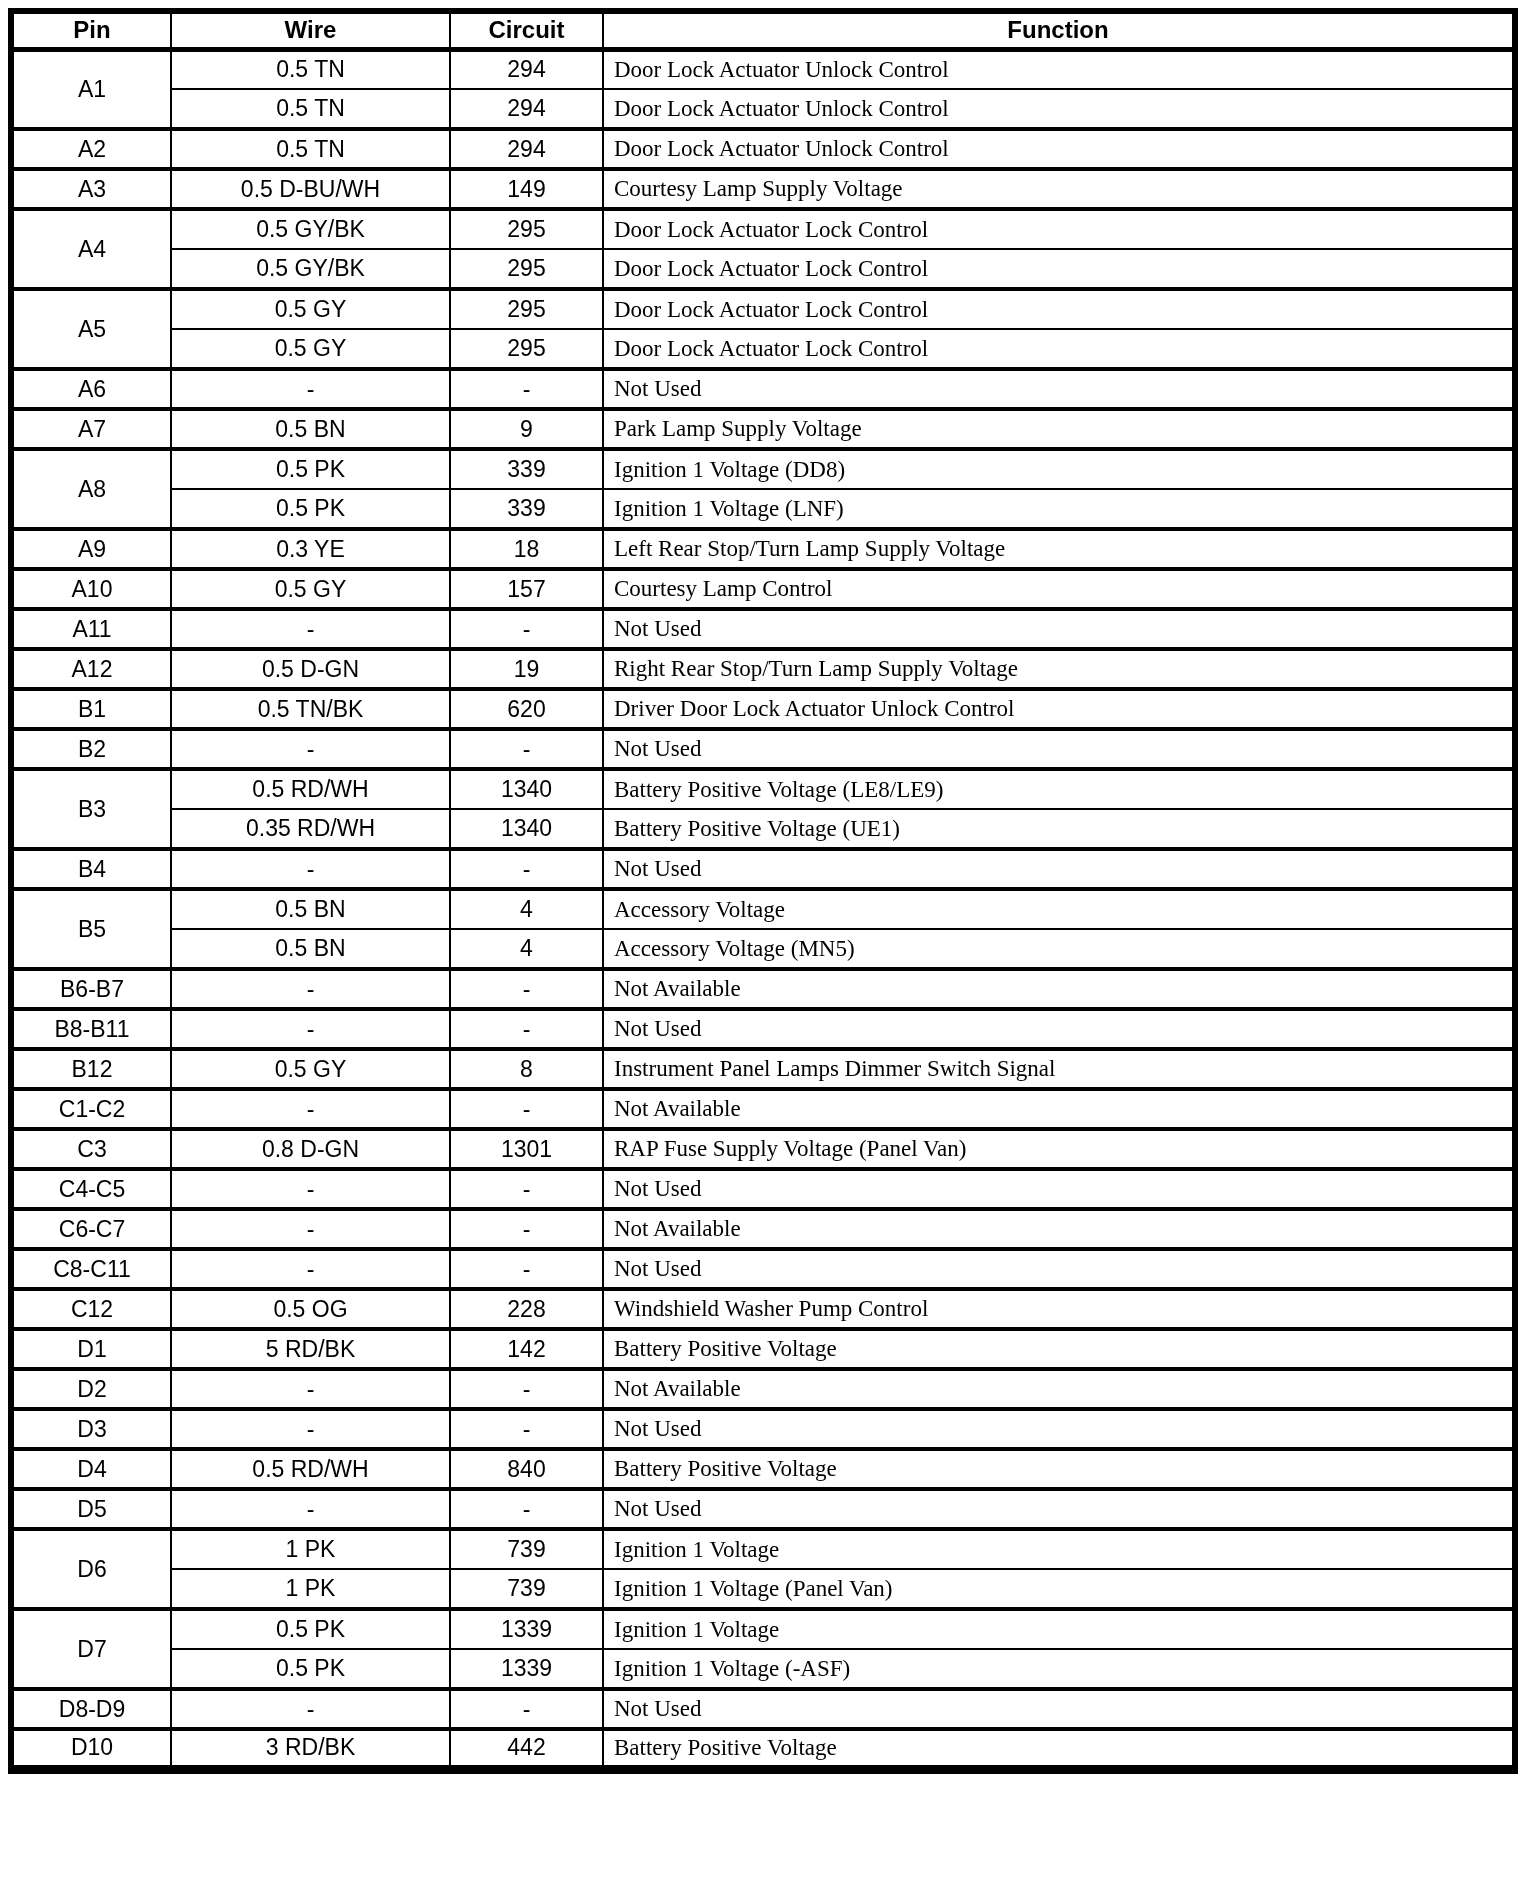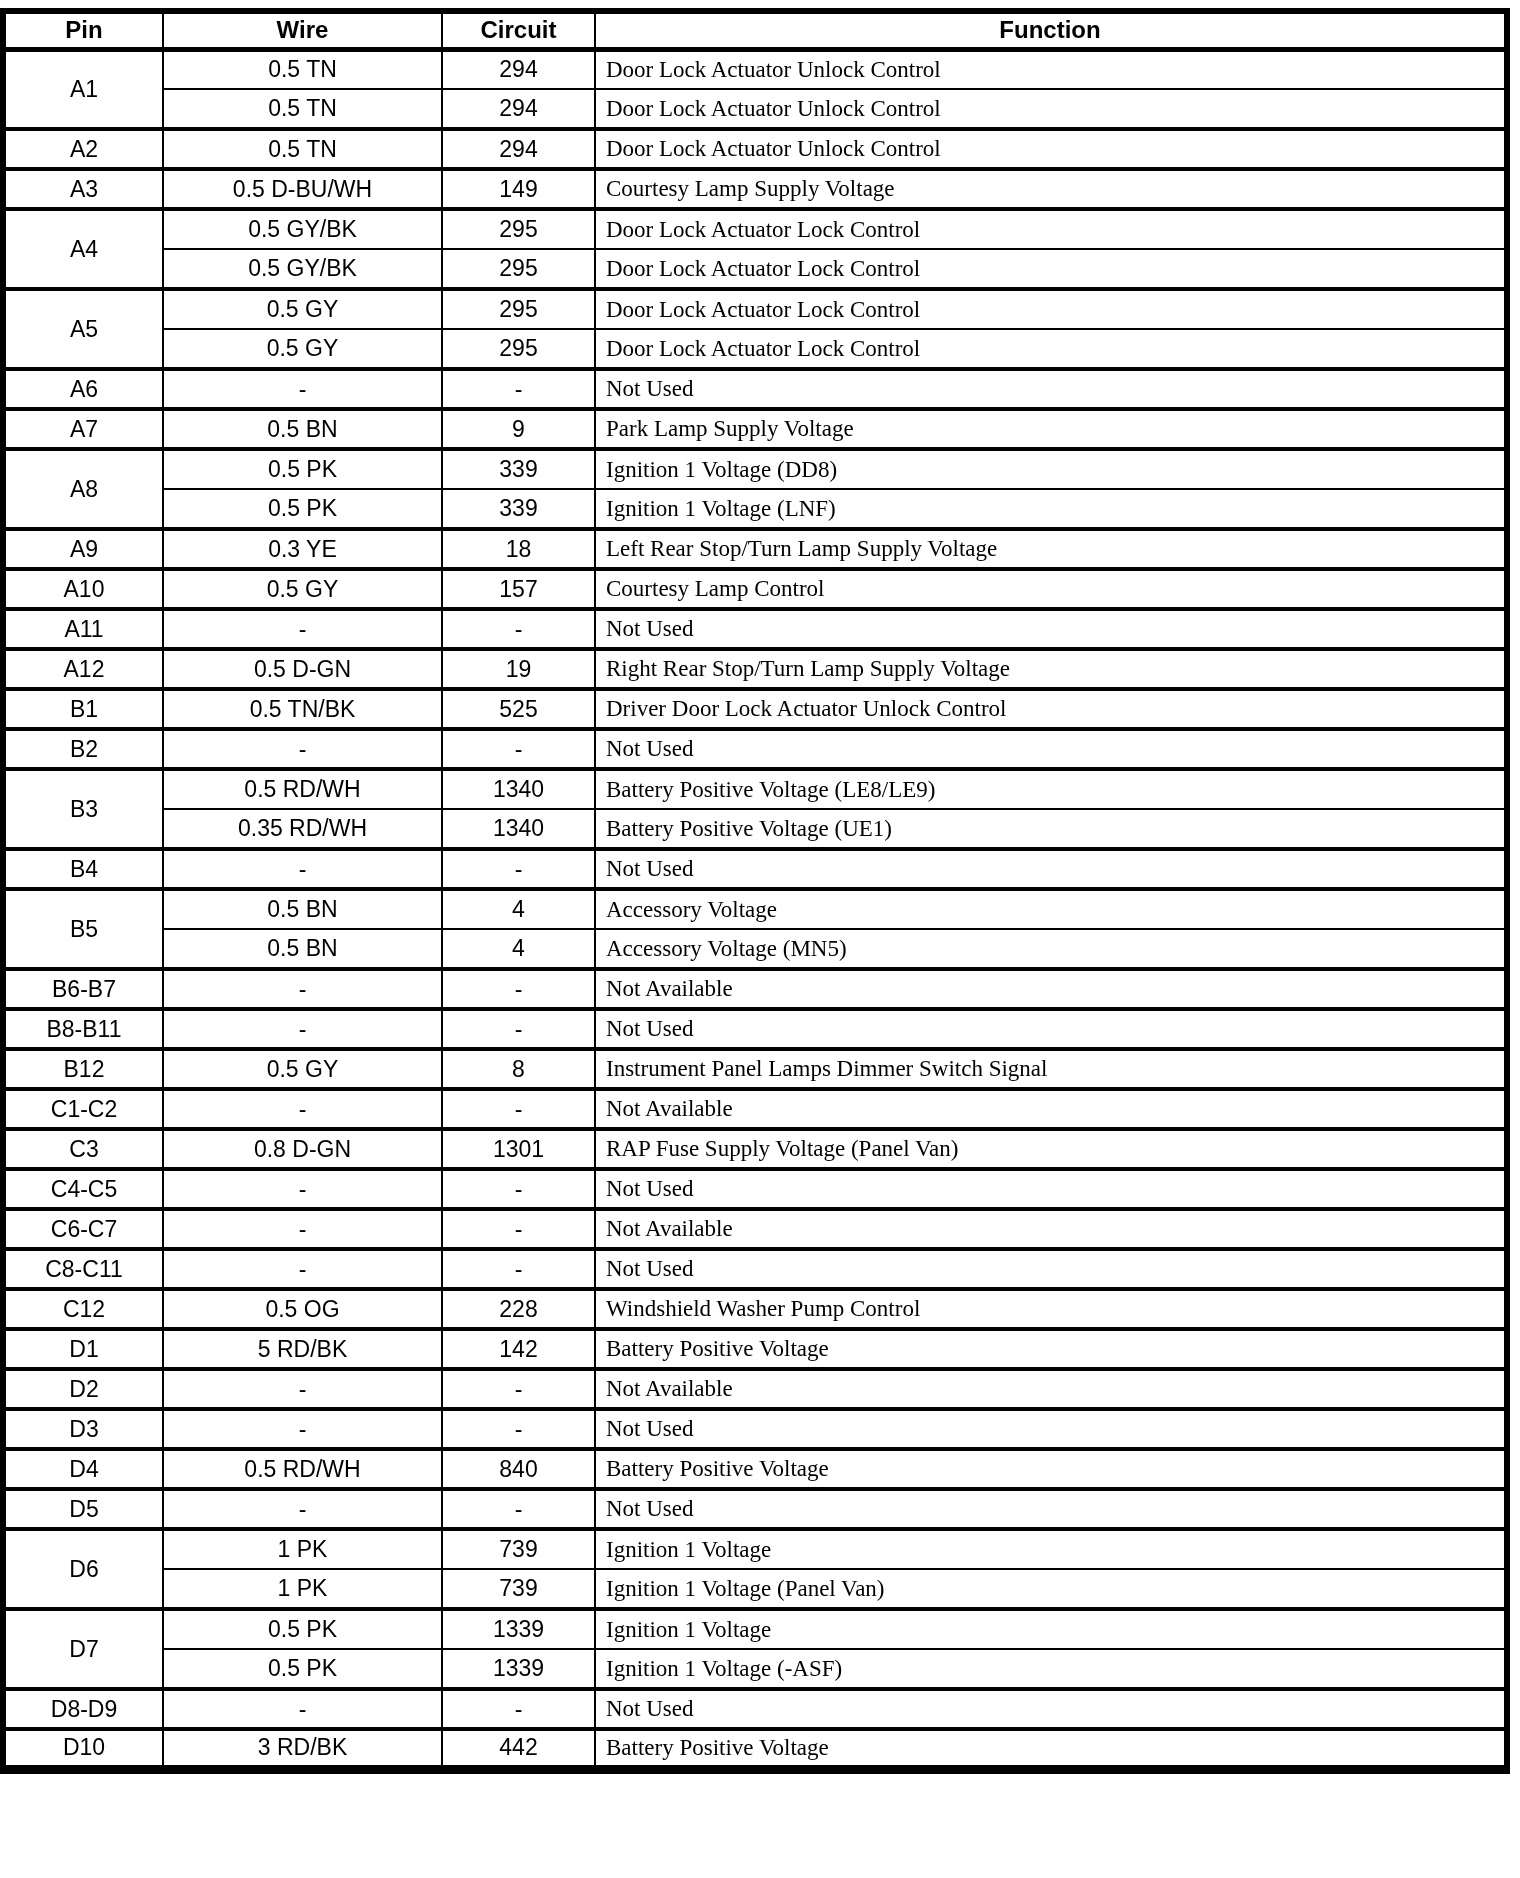--- a/index.html
+++ b/index.html
@@ -5,21 +5,21 @@
   * { margin: 0; padding: 0; box-sizing: border-box; }
   html, body {
     width: 1520px;
     height: 1878px;
     background: #ffffff;
     font-family: "Liberation Sans", sans-serif;
     color: #000000;
   }
   table.pinout {
     position: absolute;
-    left: 0;
+    left: 8px;
     top: 8px;
     width: 1504px;
     border-collapse: collapse;
     table-layout: fixed;
     border: 6px solid #000000;
     border-bottom-width: 9px;
   }
   col.col-pin      { width: 160px; }
   col.col-wire     { width: 279px; }
   col.col-circuit  { width: 153px; }
@@ -157,21 +157,21 @@
       </tr>
       <tr class="group-end">
         <td class="pin" rowspan="1">A12</td>
         <td class="wire">0.5 D-GN</td>
         <td class="circuit">19</td>
         <td class="function">Right Rear Stop/Turn Lamp Supply Voltage</td>
       </tr>
       <tr class="group-end">
         <td class="pin" rowspan="1">B1</td>
         <td class="wire">0.5 TN/BK</td>
-        <td class="circuit">525</td>
+        <td class="circuit">620</td>
         <td class="function">Driver Door Lock Actuator Unlock Control</td>
       </tr>
       <tr class="group-end">
         <td class="pin" rowspan="1">B2</td>
         <td class="wire">-</td>
         <td class="circuit">-</td>
         <td class="function">Not Used</td>
       </tr>
       <tr>
         <td class="pin" rowspan="2">B3</td>

